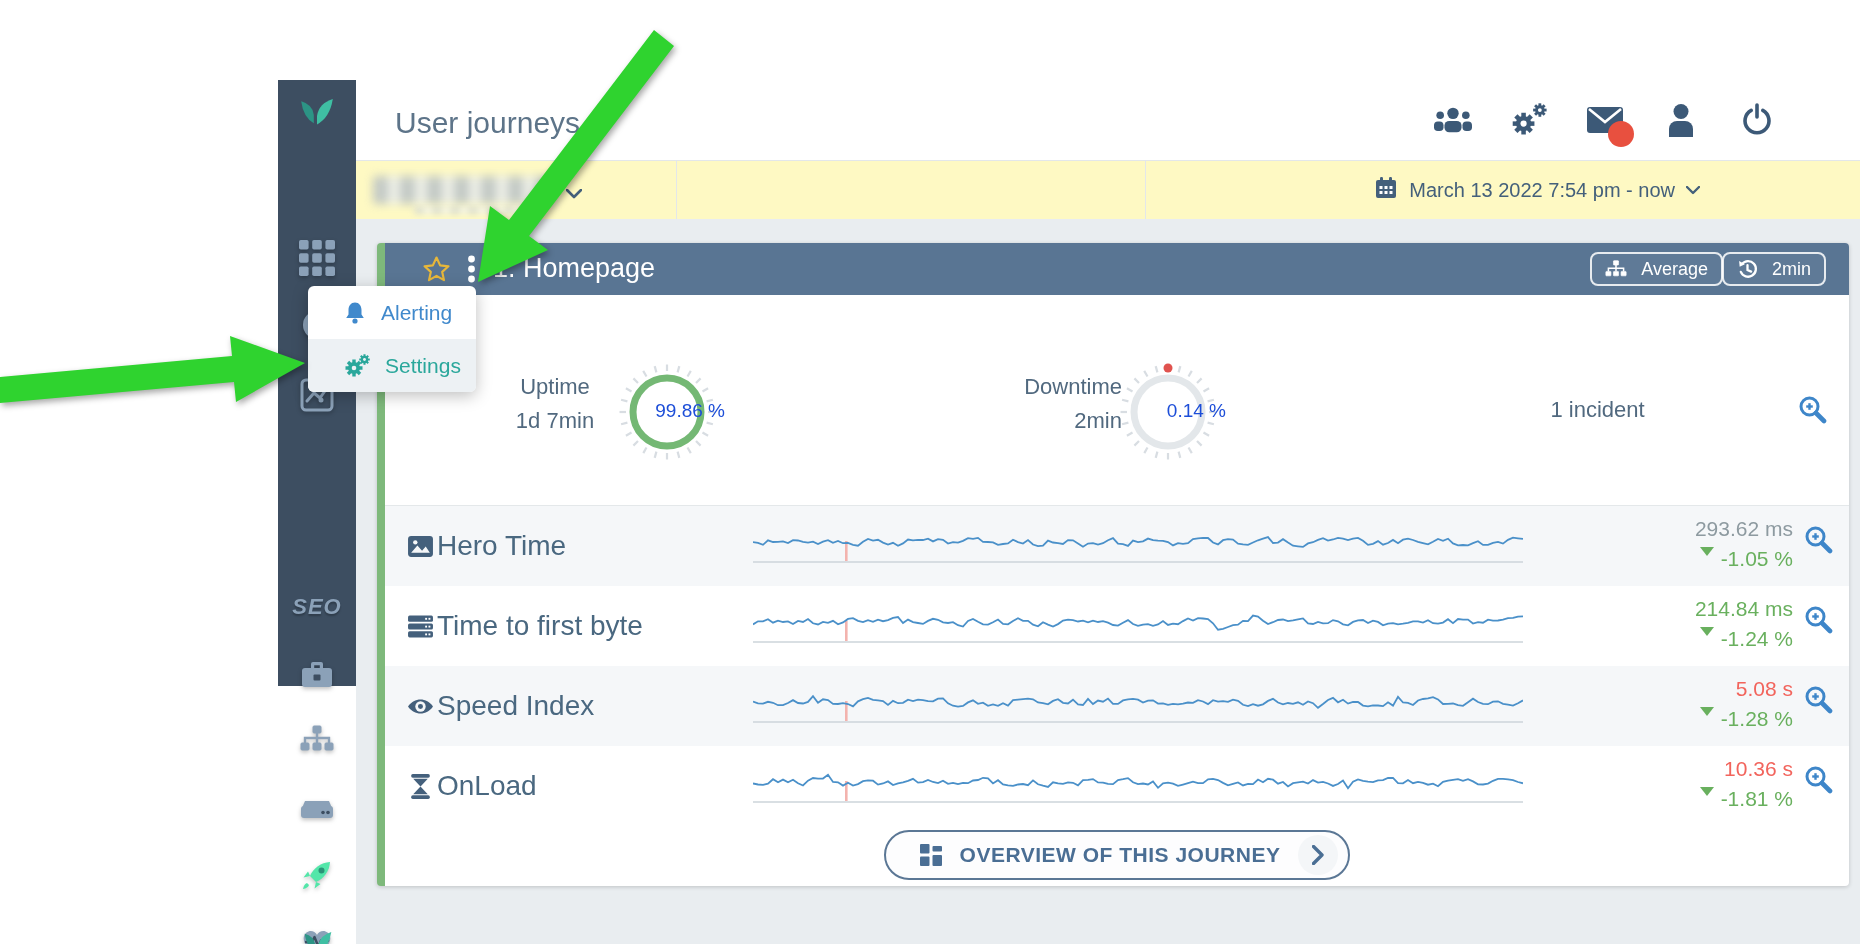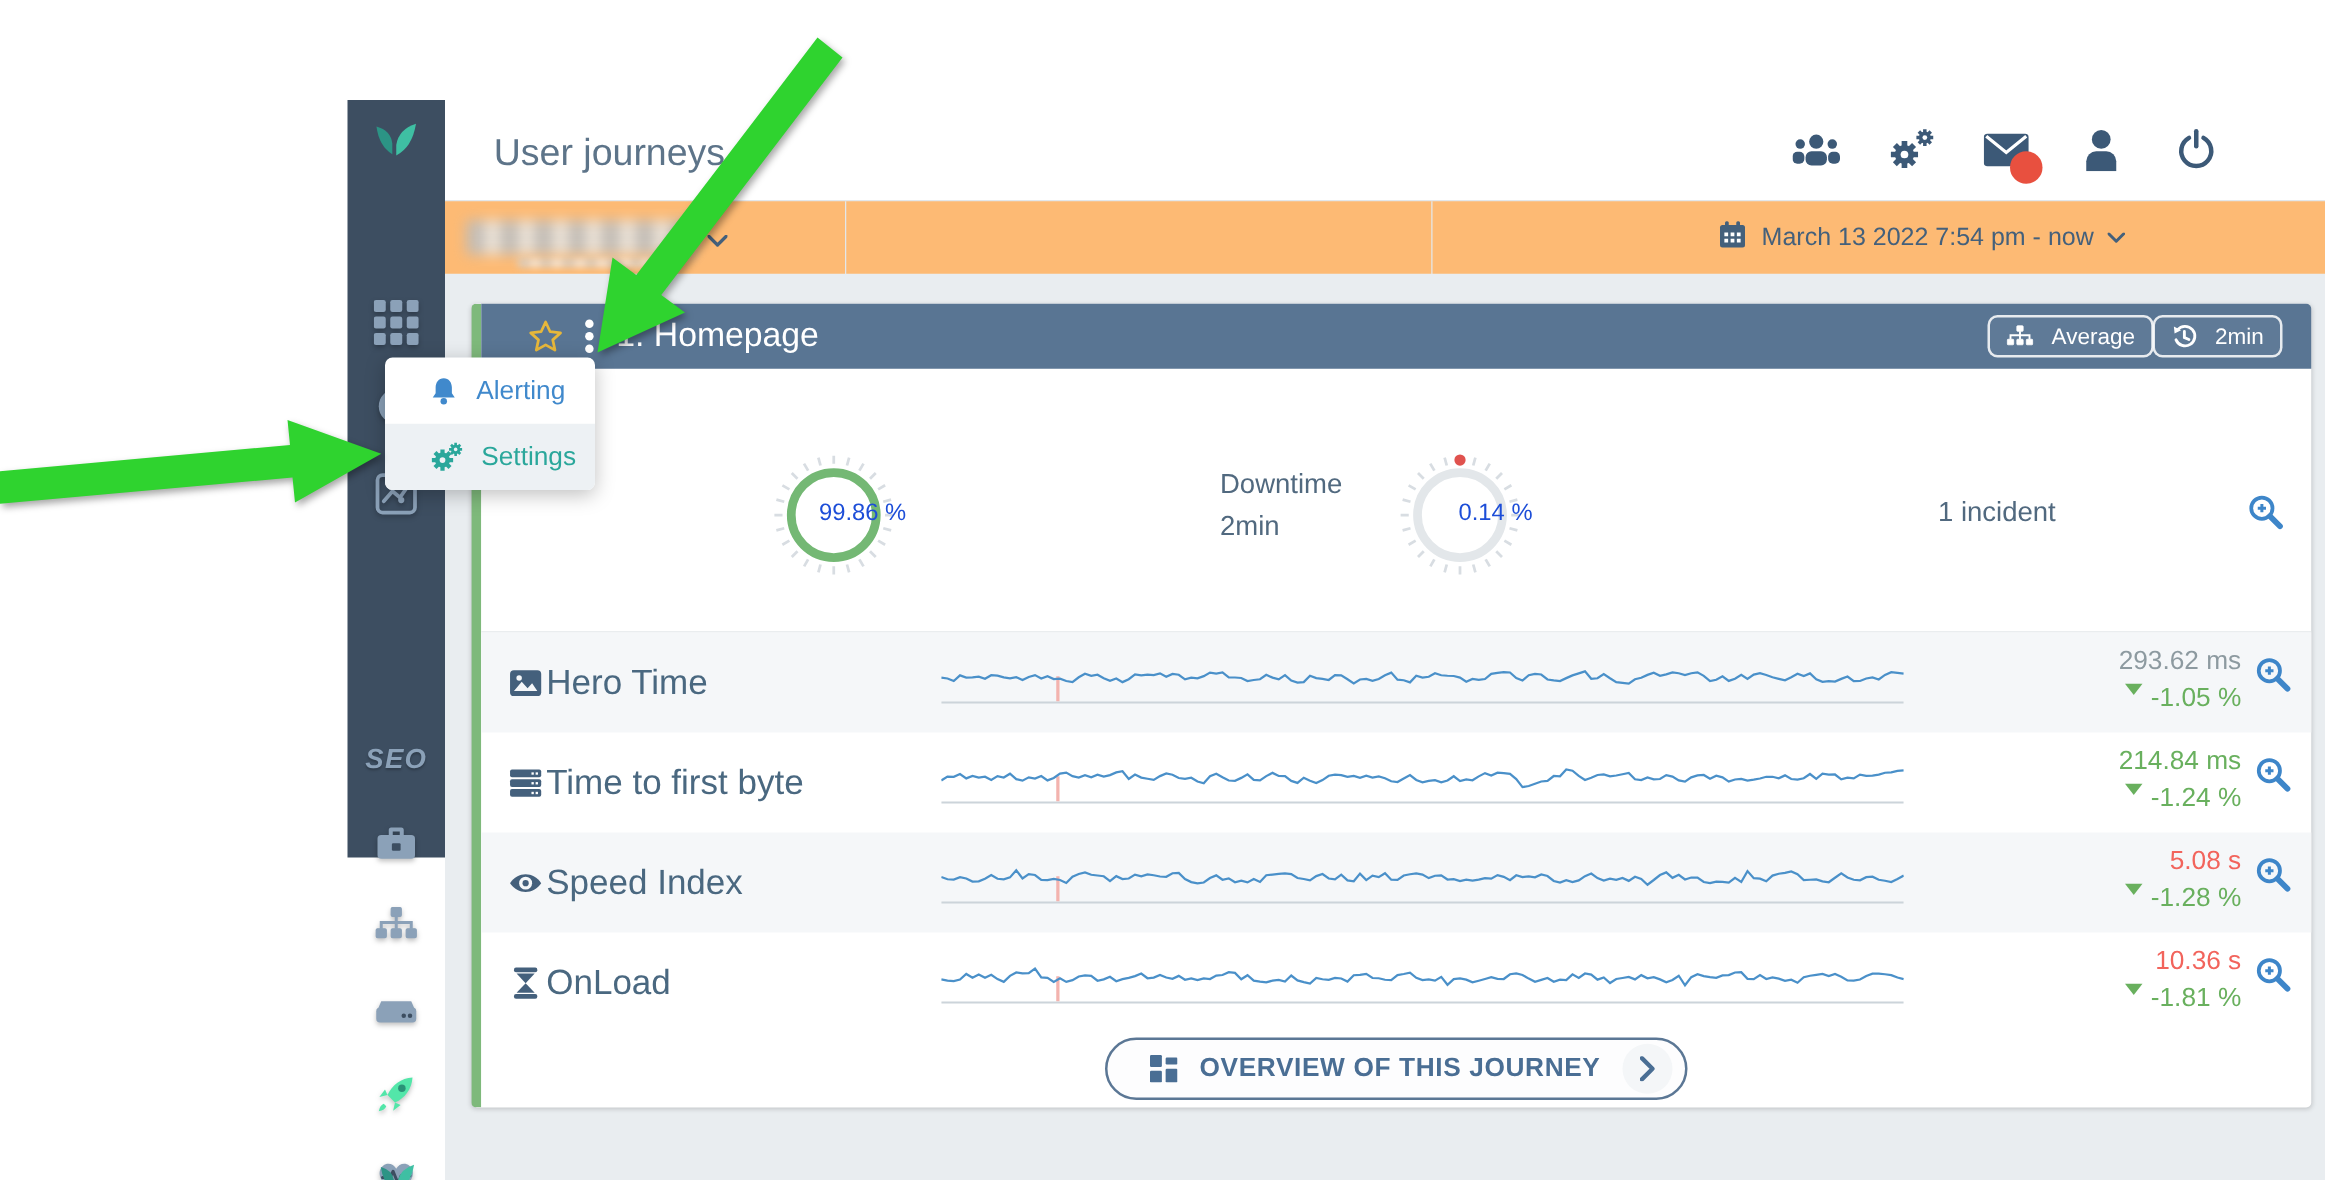--- a/index.html
+++ b/index.html
@@ -14,21 +14,21 @@
              font-style:italic;color:#8ba1b8;letter-spacing:1px;text-shadow:0 2px 2px rgba(0,0,0,.25);}
   .footer-leaf{position:absolute;left:302px;top:931px;width:32px;height:24px;}
   
   .app-header{position:absolute;left:356px;top:80px;width:1504px;height:80px;background:#fff;}
   .page-title{position:absolute;left:27px;top:14px;font-size:30px;color:#5d7489;}
   .hdr-icons{position:absolute;right:84px;top:0;height:80px;display:flex;align-items:center;gap:38px;color:#3c5977;}
   .hdr-ic{position:relative;width:38px;height:38px;display:flex;align-items:center;justify-content:center;}
   .hdr-ic svg{display:block;}
   .badge{position:absolute;right:-10px;bottom:-8px;width:26px;height:26px;border-radius:50%;background:#e8503f;}
   
-  .toolbar{position:absolute;left:356px;top:160px;width:1504px;height:59px;background:#fdba74;border-top:1px solid #e3e7ea;}
+  .toolbar{position:absolute;left:356px;top:160px;width:1504px;height:59px;background:#fef9c3;border-top:1px solid #e3e7ea;}
   .tb-div{position:absolute;top:0;width:1px;height:59px;background:#e3e7ea;}
   .blur-main{position:absolute;left:17px;top:15px;width:182px;height:28px;border-radius:3px;
              background:repeating-linear-gradient(90deg,#b5bec6 0 15px,#e9edf0 15px 27px);filter:blur(5px);opacity:.8;}
   .blur-sub{position:absolute;left:58px;top:46px;width:126px;height:7px;border-radius:3px;
             background:repeating-linear-gradient(90deg,#ccd3d8 0 10px,#f2f4f6 10px 18px);filter:blur(3px);opacity:.7;}
   .tb-chevron{position:absolute;left:210px;top:24px;}
   .date-group{position:absolute;right:160px;top:0;height:59px;display:flex;align-items:center;gap:11px;
               font-size:20px;color:#44607b;font-weight:500;}
   
   .content{position:absolute;left:356px;top:219px;width:1504px;height:725px;background:#e9edf0;}
@@ -295,20 +295,24 @@
           <svg width="21" height="21" viewBox="0 0 22 22" fill="none" stroke="#fff" stroke-width="2.4" stroke-linecap="round">
               <path d="M5.2 5.2 A8.2 8.2 0 1 1 4 13.5"></path>
               <polygon points="2.2,2.2 2.8,8.2 8.2,5.4" fill="#fff" stroke="none"></polygon>
               <polyline points="11,6.5 11,11.5 14.8,13.2"></polyline>
             </svg>
           <span>2min</span>
         </div>
       </div>
 
       <div class="stats">
+        <div class="stat-label" style="left:105px;top:75px">
+          <div>Uptime</div>
+          <div>1d 7min</div>
+        </div>
         <svg class="gauge" style="left:224px;top:59px" viewBox="0 0 116 116">
           <g class="ticks" stroke="#d8dde2" stroke-width="2.2">
               <line x1="99.0" y1="58.0" x2="105.5" y2="58.0"></line>
               <line x1="97.6" y1="68.6" x2="103.9" y2="70.3"></line>
               <line x1="93.5" y1="78.5" x2="99.1" y2="81.8"></line>
               <line x1="87.0" y1="87.0" x2="91.6" y2="91.6"></line>
               <line x1="78.5" y1="93.5" x2="81.8" y2="99.1"></line>
               <line x1="68.6" y1="97.6" x2="70.3" y2="103.9"></line>
               <line x1="58.0" y1="99.0" x2="58.0" y2="105.5"></line>
               <line x1="47.4" y1="97.6" x2="45.7" y2="103.9"></line>
@@ -326,21 +330,21 @@
               <line x1="68.6" y1="18.4" x2="70.3" y2="12.1"></line>
               <line x1="78.5" y1="22.5" x2="81.8" y2="16.9"></line>
               <line x1="87.0" y1="29.0" x2="91.6" y2="24.4"></line>
               <line x1="93.5" y1="37.5" x2="99.1" y2="34.2"></line>
               <line x1="97.6" y1="47.4" x2="103.9" y2="45.7"></line>
             </g>
           <circle cx="58" cy="58" r="34" fill="none" stroke-width="7" stroke="#74b874"></circle>
         </svg>
         <div class="gauge-value" style="left:224px;top:105px">99.86 %</div>
 
-        <div class="stat-label" style="left:591px;top:75px;text-align:left">
+        <div class="stat-label" style="left:607px;top:75px;text-align:right">
           <div>Downtime</div>
           <div>2min</div>
         </div>
         <svg class="gauge" style="left:725px;top:59px" viewBox="0 0 116 116">
           <g class="ticks" stroke="#d8dde2" stroke-width="2.2">
               <line x1="99.0" y1="58.0" x2="105.5" y2="58.0"></line>
               <line x1="97.6" y1="68.6" x2="103.9" y2="70.3"></line>
               <line x1="93.5" y1="78.5" x2="99.1" y2="81.8"></line>
               <line x1="87.0" y1="87.0" x2="91.6" y2="91.6"></line>
               <line x1="78.5" y1="93.5" x2="81.8" y2="99.1"></line>

